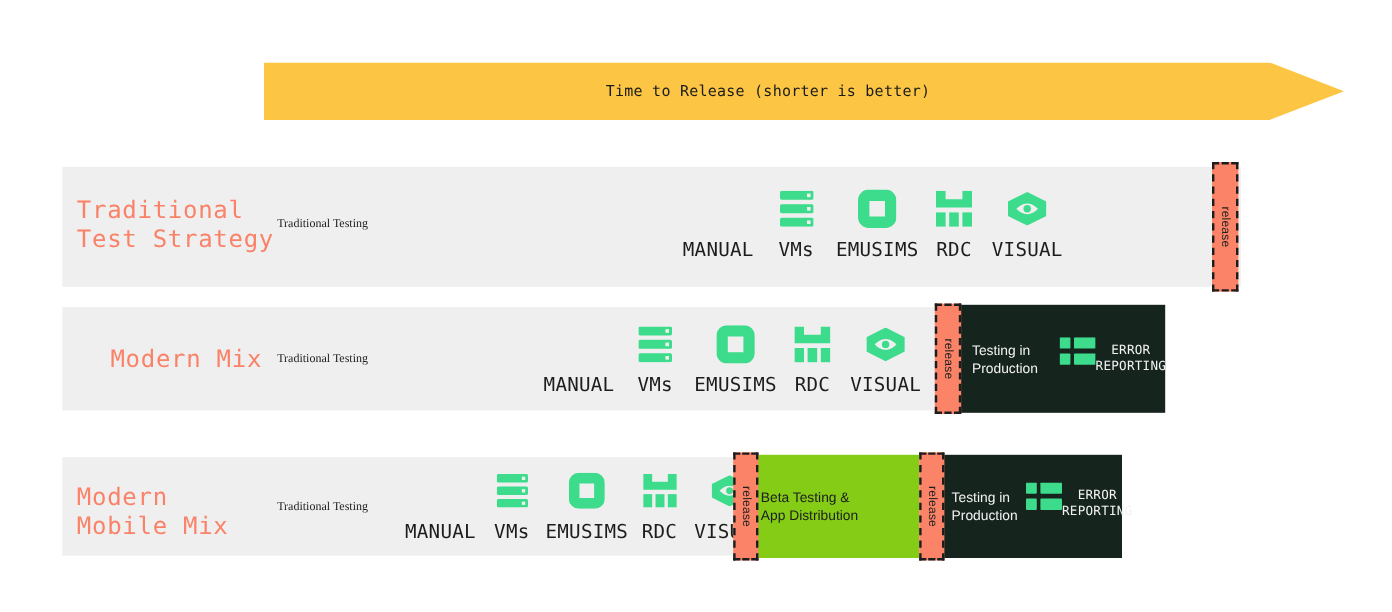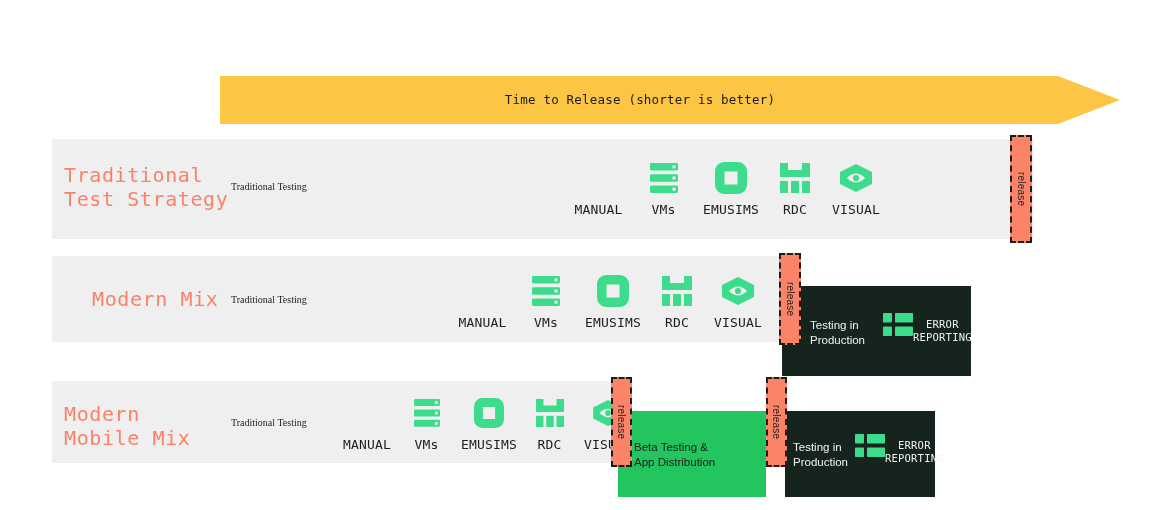--- a/index.html
+++ b/index.html
@@ -12,21 +12,21 @@
     height: 510px;
     position: relative;
     font-family: "Liberation Sans", sans-serif;
     overflow: hidden;
   }
 
   
   #arrow-banner {
     position: absolute;
     left: 220px;
-    top: 76px;
+    top: 52px;
     width: 900px;
     height: 48px;
   }
   #arrow-banner svg { display: block; }
   #arrow-label {
     position: absolute;
     left: 0;
     top: 0;
     width: 840px;
     height: 48px;
@@ -79,21 +79,21 @@
     justify-content: flex-end;
   }
   .tool .glyph {
     height: 34px;
     display: flex;
     align-items: center;
     justify-content: center;
   }
   .tool .tool-label {
     font-family: "DejaVu Sans Mono", "Liberation Mono", monospace;
-    font-size: 13px;
+    font-size: 16px;
     color: #1d1d1d;
     letter-spacing: 0.2px;
     white-space: nowrap;
     margin-top: 7px;
   }
   .tool.no-glyph .glyph { height: 34px; }
 
   
   .release {
     position: absolute;
@@ -111,24 +111,23 @@
     writing-mode: vertical-rl;
     text-orientation: mixed;
     letter-spacing: 0.2px;
     white-space: nowrap;
   }
 
   
   .panel {
     position: absolute;
     box-sizing: border-box;
-    margin-top: 32px;
   }
   .panel.dark { background: #16241e; }
-  .panel.grey { background: #22c55e; }
+  .panel.grey { background: #84cc16; }
   .panel-text {
     position: absolute;
     font-family: "Liberation Sans", sans-serif;
     font-size: 11.5px;
     line-height: 15px;
     white-space: pre-line;
   }
   .panel.dark .panel-text { color: #f2f2f2; }
   .panel.grey .panel-text { color: #1d1d1d; }
 

